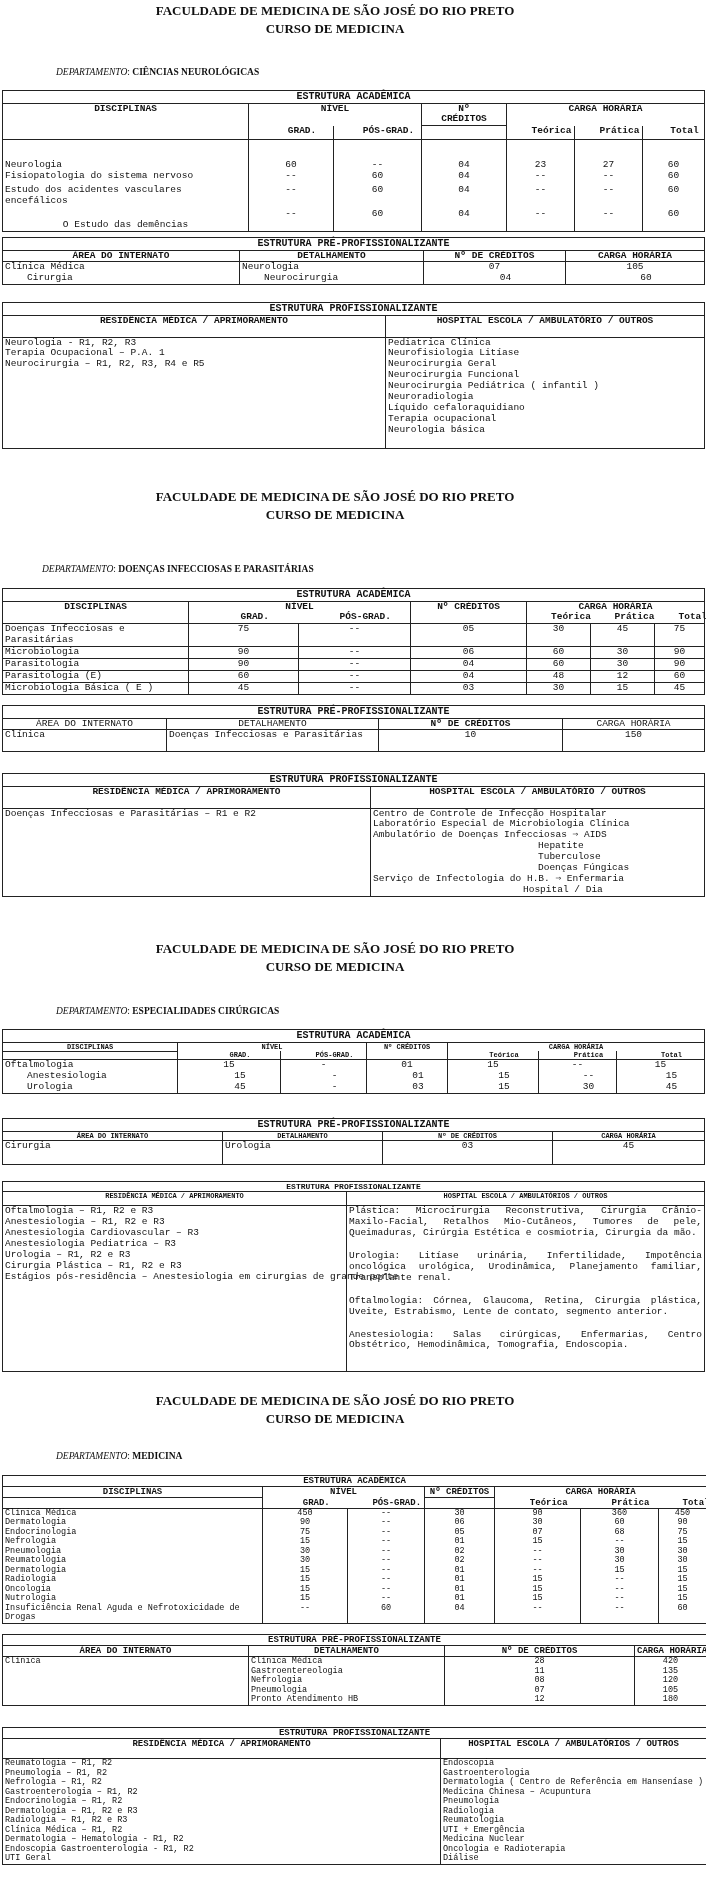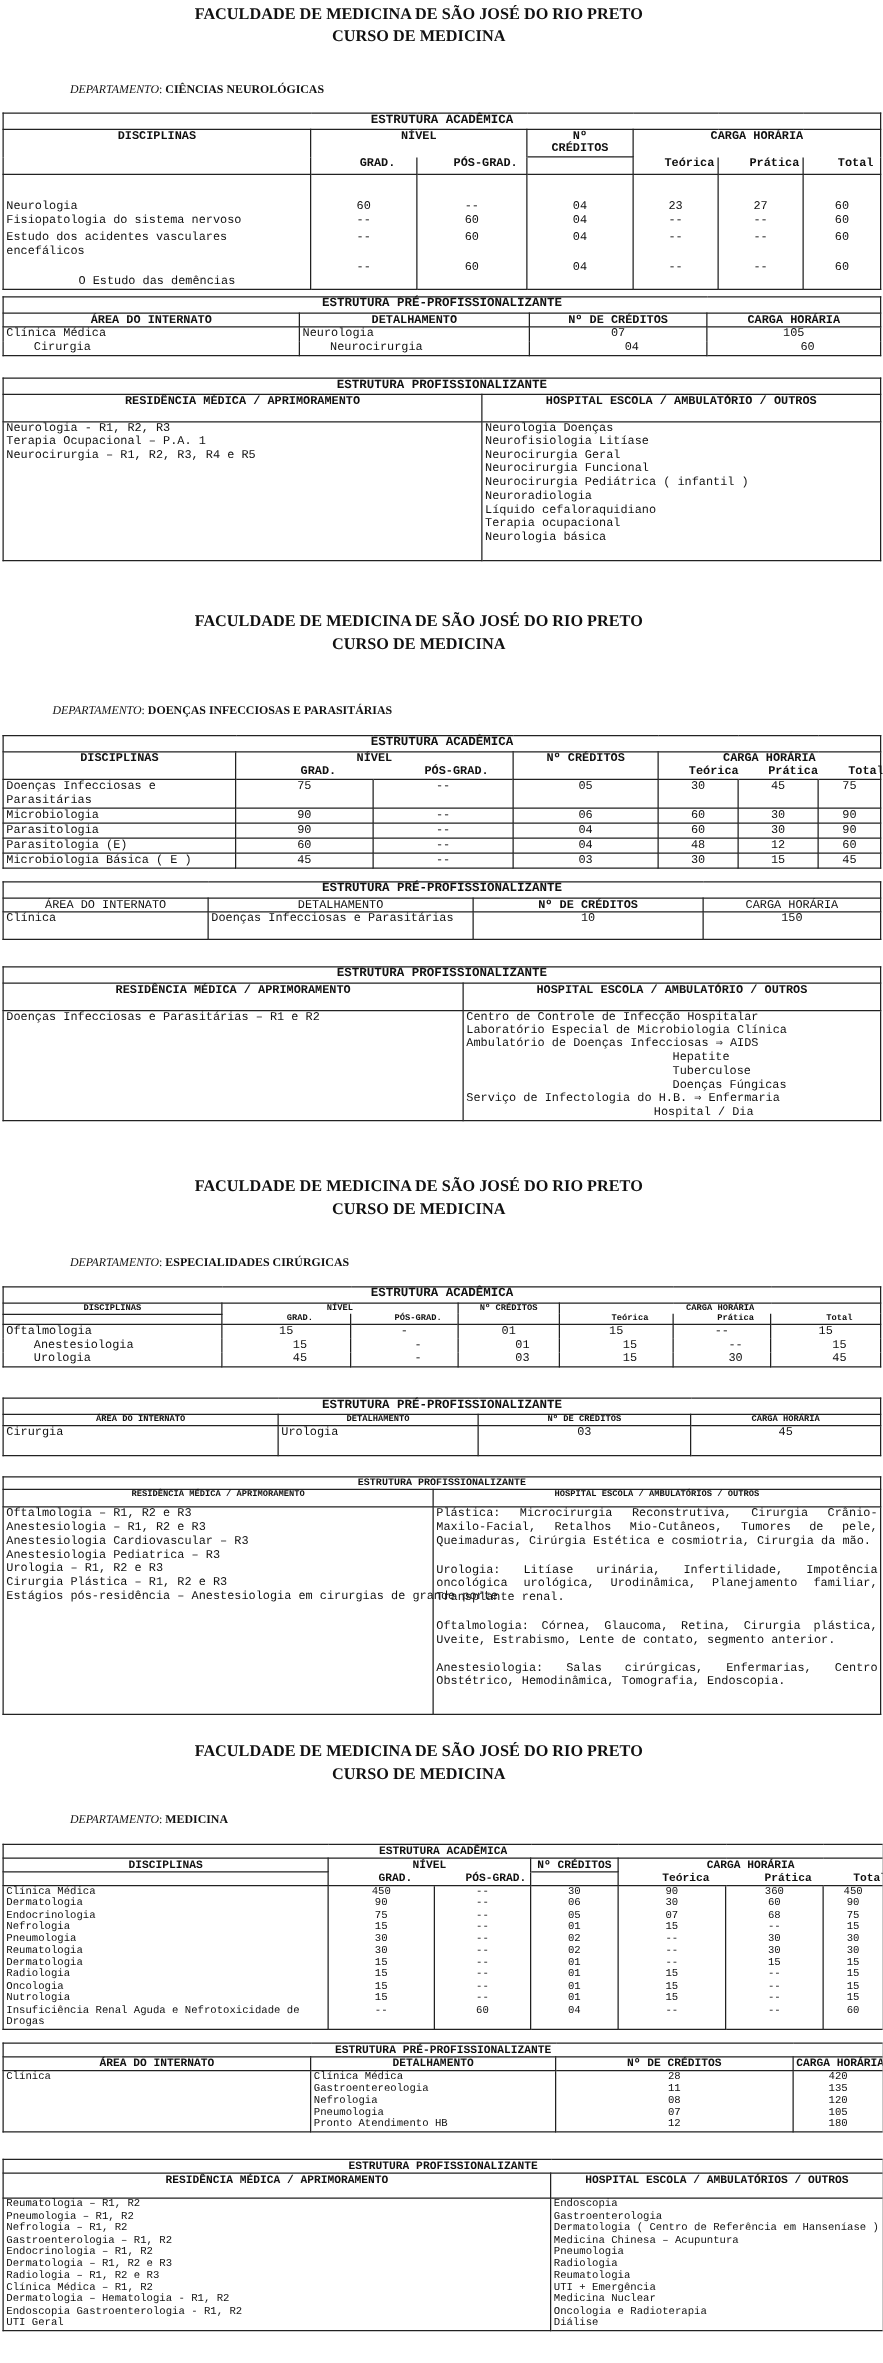--- a/index.html
+++ b/index.html
@@ -182,21 +182,21 @@
     <th style="height:22px;">RESIDÊNCIA MÉDICA / APRIMORAMENTO</th>
     <th>HOSPITAL ESCOLA / AMBULATÓRIO / OUTROS</th>
   </tr>
   <tr>
     <td class="list-cell" style="height:111px;">
       <div>Neurologia - R1, R2, R3</div>
       <div>Terapia Ocupacional – P.A. 1</div>
       <div>Neurocirurgia – R1, R2, R3, R4 e R5</div>
     </td>
     <td class="list-cell">
-      <div>Neurologia Doenças</div>
+      <div>Pediatrica Clínica</div>
       <div>Neurofisiologia Litíase</div>
       <div>Neurocirurgia Geral</div>
       <div>Neurocirurgia Funcional</div>
       <div>Neurocirurgia Pediátrica ( infantil )</div>
       <div>Neuroradiologia</div>
       <div>Líquido cefaloraquidiano</div>
       <div>Terapia ocupacional</div>
       <div>Neurologia básica</div>
     </td>
   </tr>

